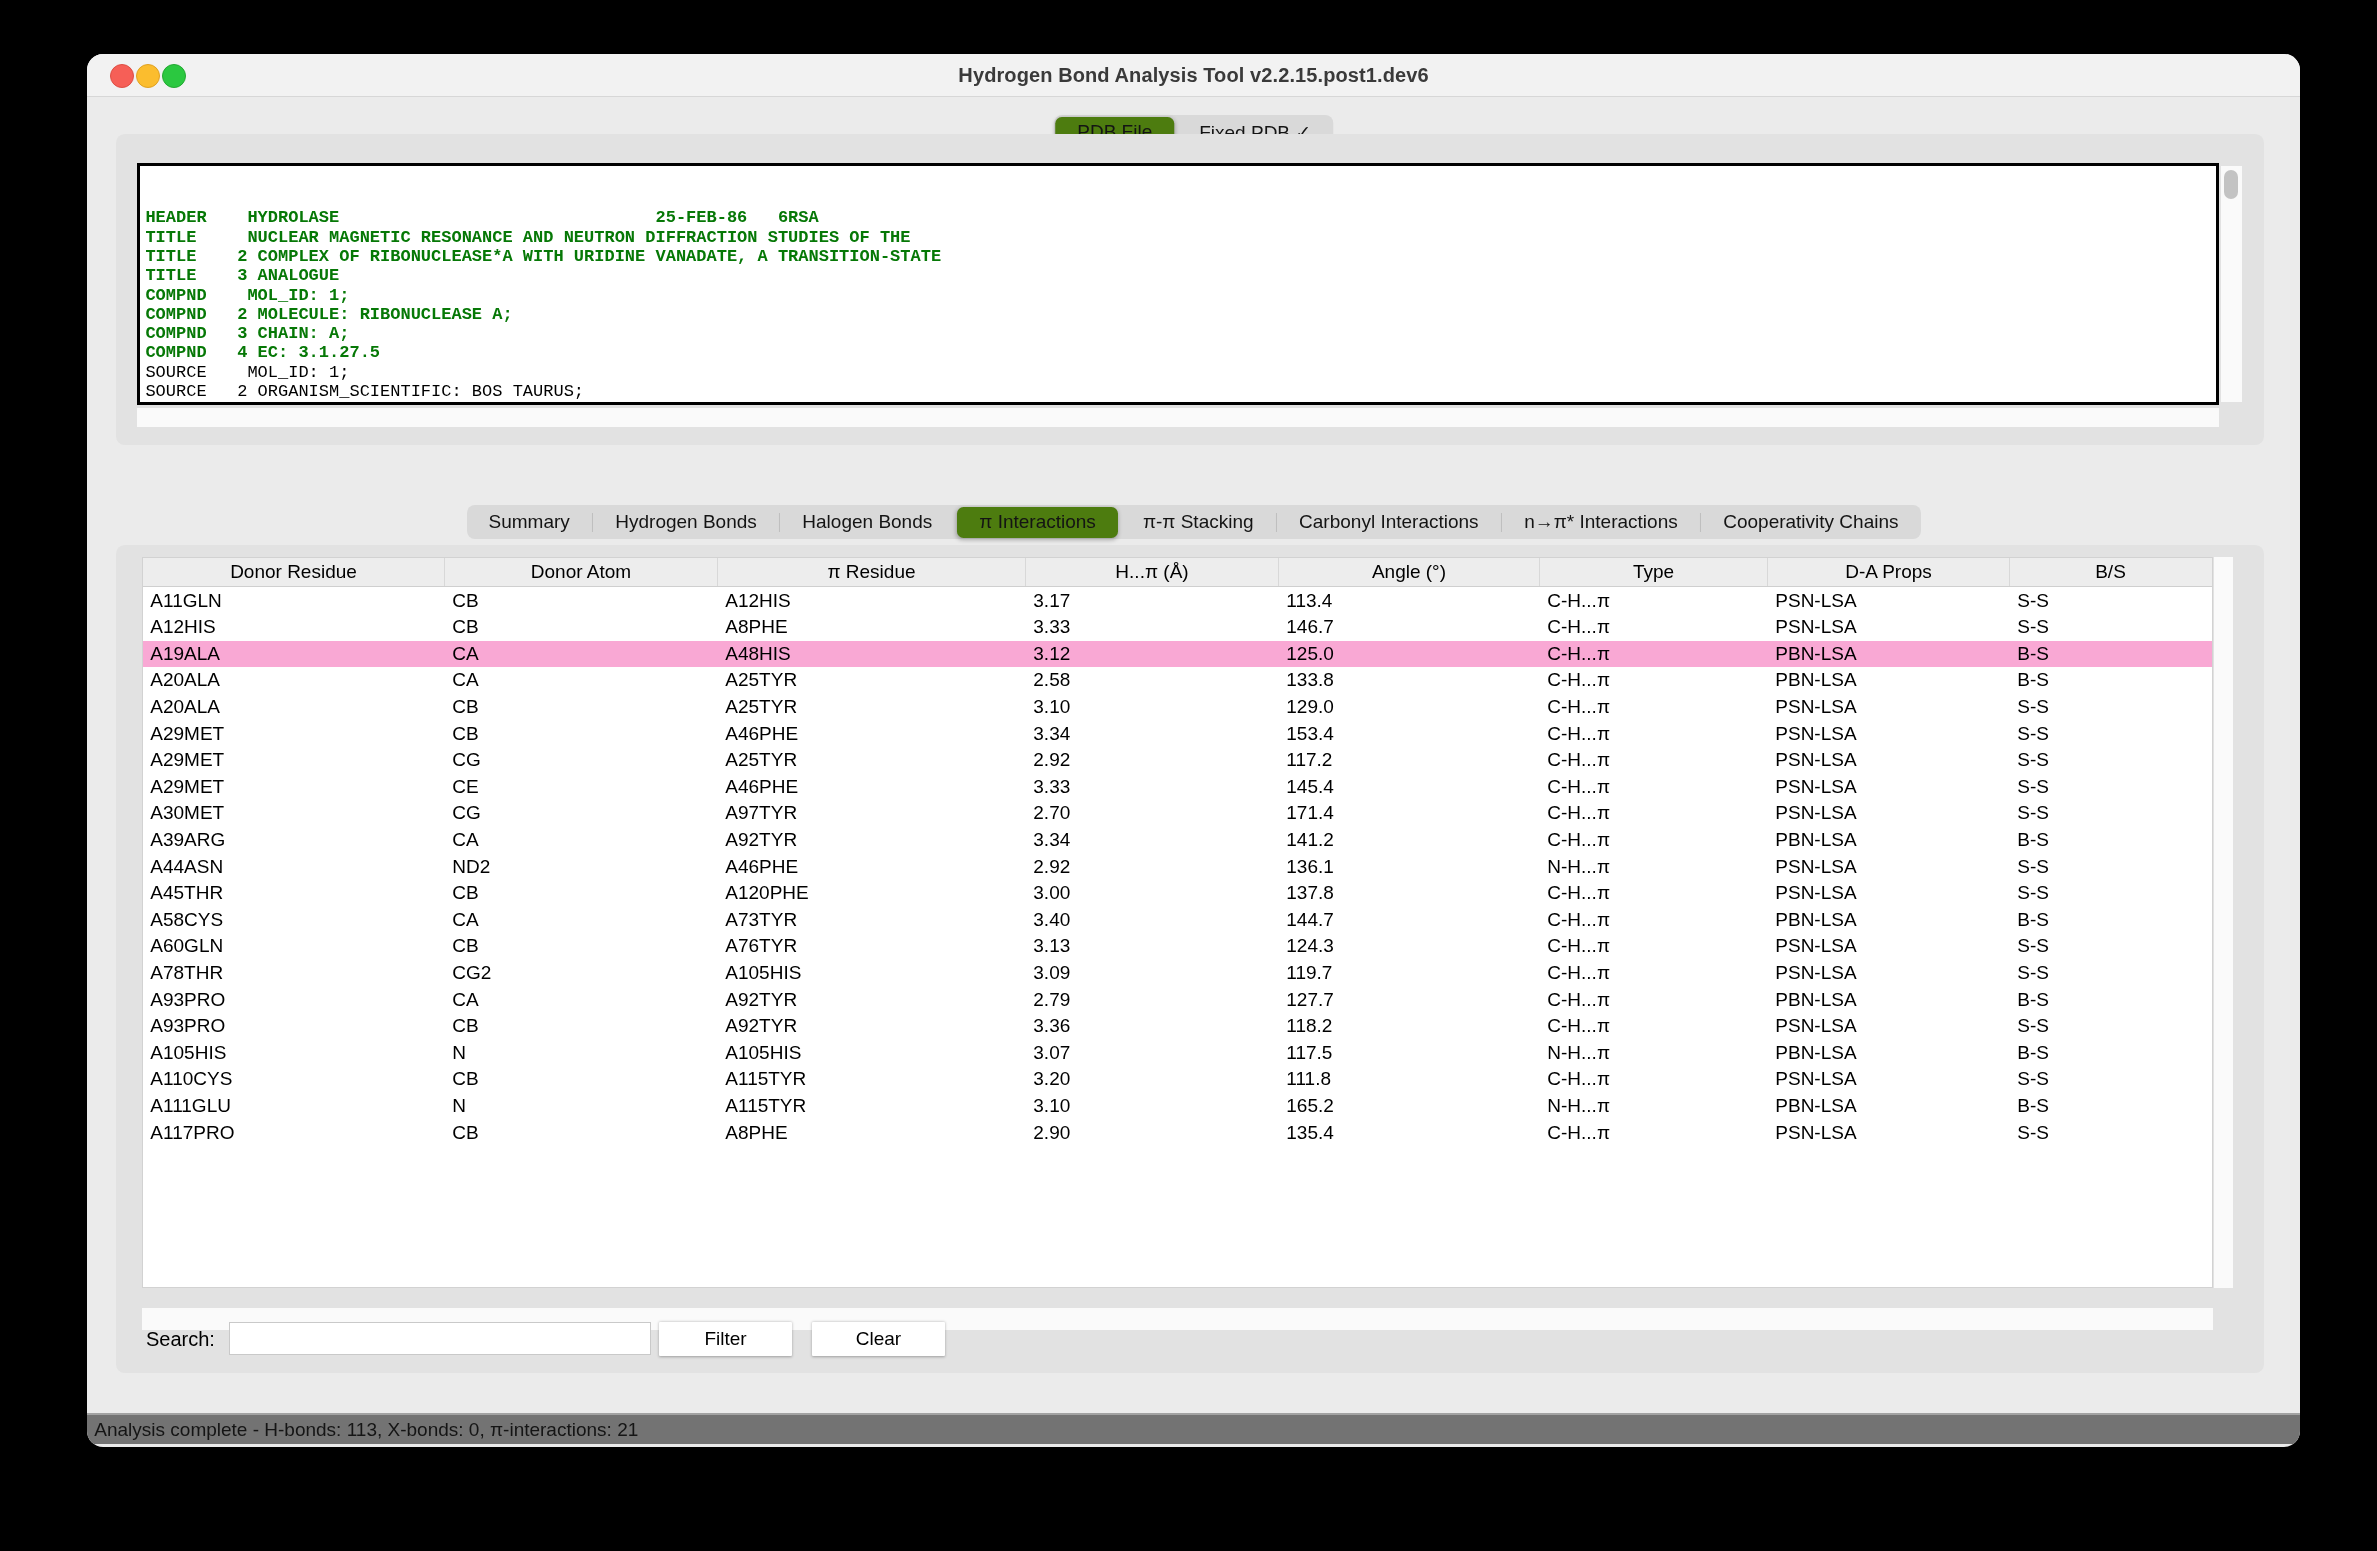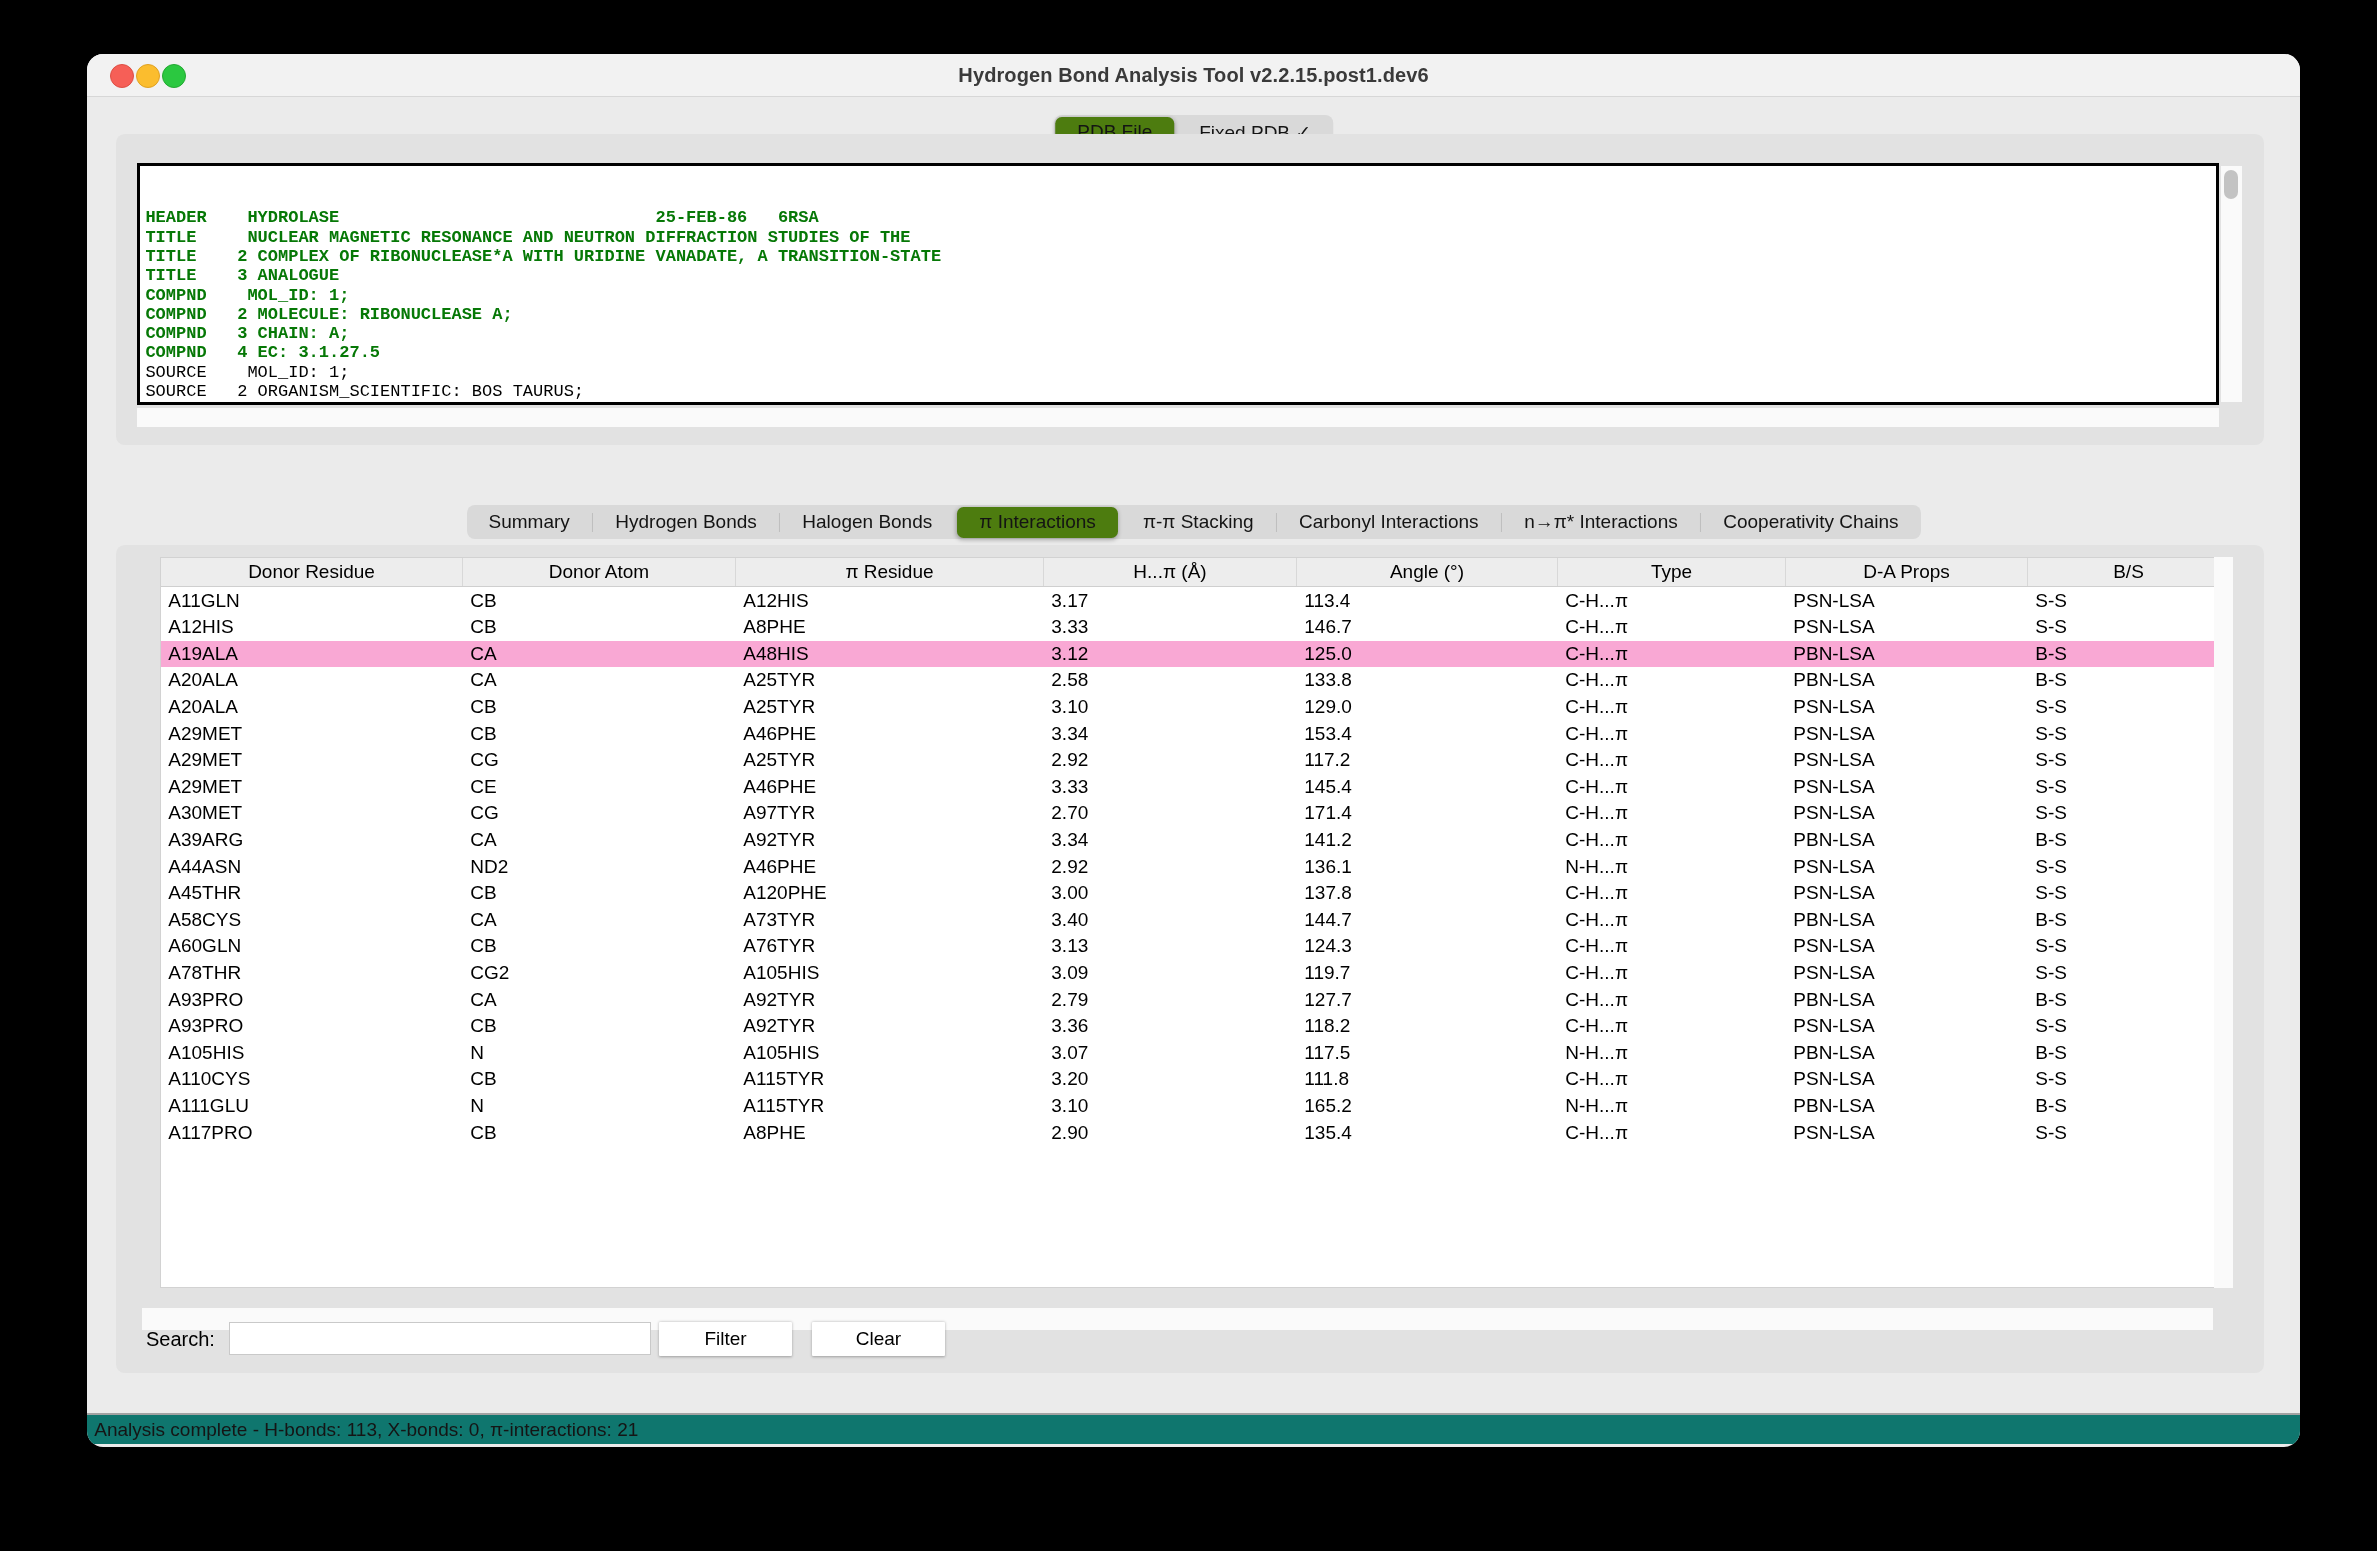--- a/index.html
+++ b/index.html
@@ -38,21 +38,21 @@
            line-height:19.3px;white-space:pre;color:#000;margin-top:38px;}
   .pdbtext .ln{display:block;}
   .pdbtext .green{color:#067806;font-weight:700;}
   .vtrack{position:absolute;background:#fafafa;}
   #pdb-vtrack{left:2105px;top:32px;width:20.5px;height:236px;}
   #pdb-vtrack .thumb{position:absolute;left:2.9px;top:4.4px;width:14.6px;height:29px;background:#c3c3c3;
                      border-radius:7.3px;}
   .htrack{position:absolute;background:#fafafa;}
   #pdb-htrack{left:20.5px;top:274px;width:2082px;height:19px;}
   
-  .tablebox{position:absolute;left:44px;top:12.4px;width:2069px;height:729px;background:#fff;
+  .tablebox{position:absolute;left:26px;top:12.4px;width:2069px;height:729px;background:#fff;
             border:0.7px solid #d2d2d2;box-sizing:content-box;}
   .thead{display:grid;height:28px;background:#ededed;border-bottom:1.5px solid #cfcfcf;}
   .thead .hcell{display:flex;align-items:center;justify-content:center;font-size:19px;color:#000;
                 border-right:0.7px solid #d8d8d8;white-space:nowrap;overflow:hidden;}
   .thead .hcell:last-child{border-right:none;}
   .trow{display:grid;height:26.6px;}
   .trow.hl{background:#f9a8d4;}
   .trow .cell{display:flex;align-items:center;padding-left:7.3px;font-size:19px;color:#000;
               white-space:nowrap;overflow:hidden;}
   #table-vtrack{left:2098px;top:12.4px;width:19px;height:731px;}
@@ -62,21 +62,21 @@
                 font-size:20px;color:#000;}
   .search-input{position:absolute;left:142px;top:1268px;width:405px;height:31px;background:#fff;
                 border:1.5px solid #c9c9c9;font-size:19px;padding:0 7.3px;outline:none;
                 font-family:"Liberation Sans",sans-serif;}
   .btn{position:absolute;top:1268px;height:34px;background:#fff;border:none;border-radius:1px;
        box-shadow:0 0.7px 2.9px rgba(0,0,0,.3);font-size:19px;color:#000;display:flex;
        align-items:center;justify-content:center;font-family:"Liberation Sans",sans-serif;}
   #filter-btn{left:572px;width:133px;}
   #clear-btn{left:725px;width:133px;}
   
-  .statusbar{position:absolute;left:0;top:1359px;width:100%;height:31px;background:#0f766e;
+  .statusbar{position:absolute;left:0;top:1359px;width:100%;height:31px;background:#737373;
              border-top:2.2px solid #a2a2a2;box-sizing:border-box;display:flex;align-items:center;
              padding-left:7.3px;font-size:19px;color:#151515;}
 </style>
 </head>
 <body>
 
 <div class="canvas">
   <div class="window">
 
     <div class="titlebar">

